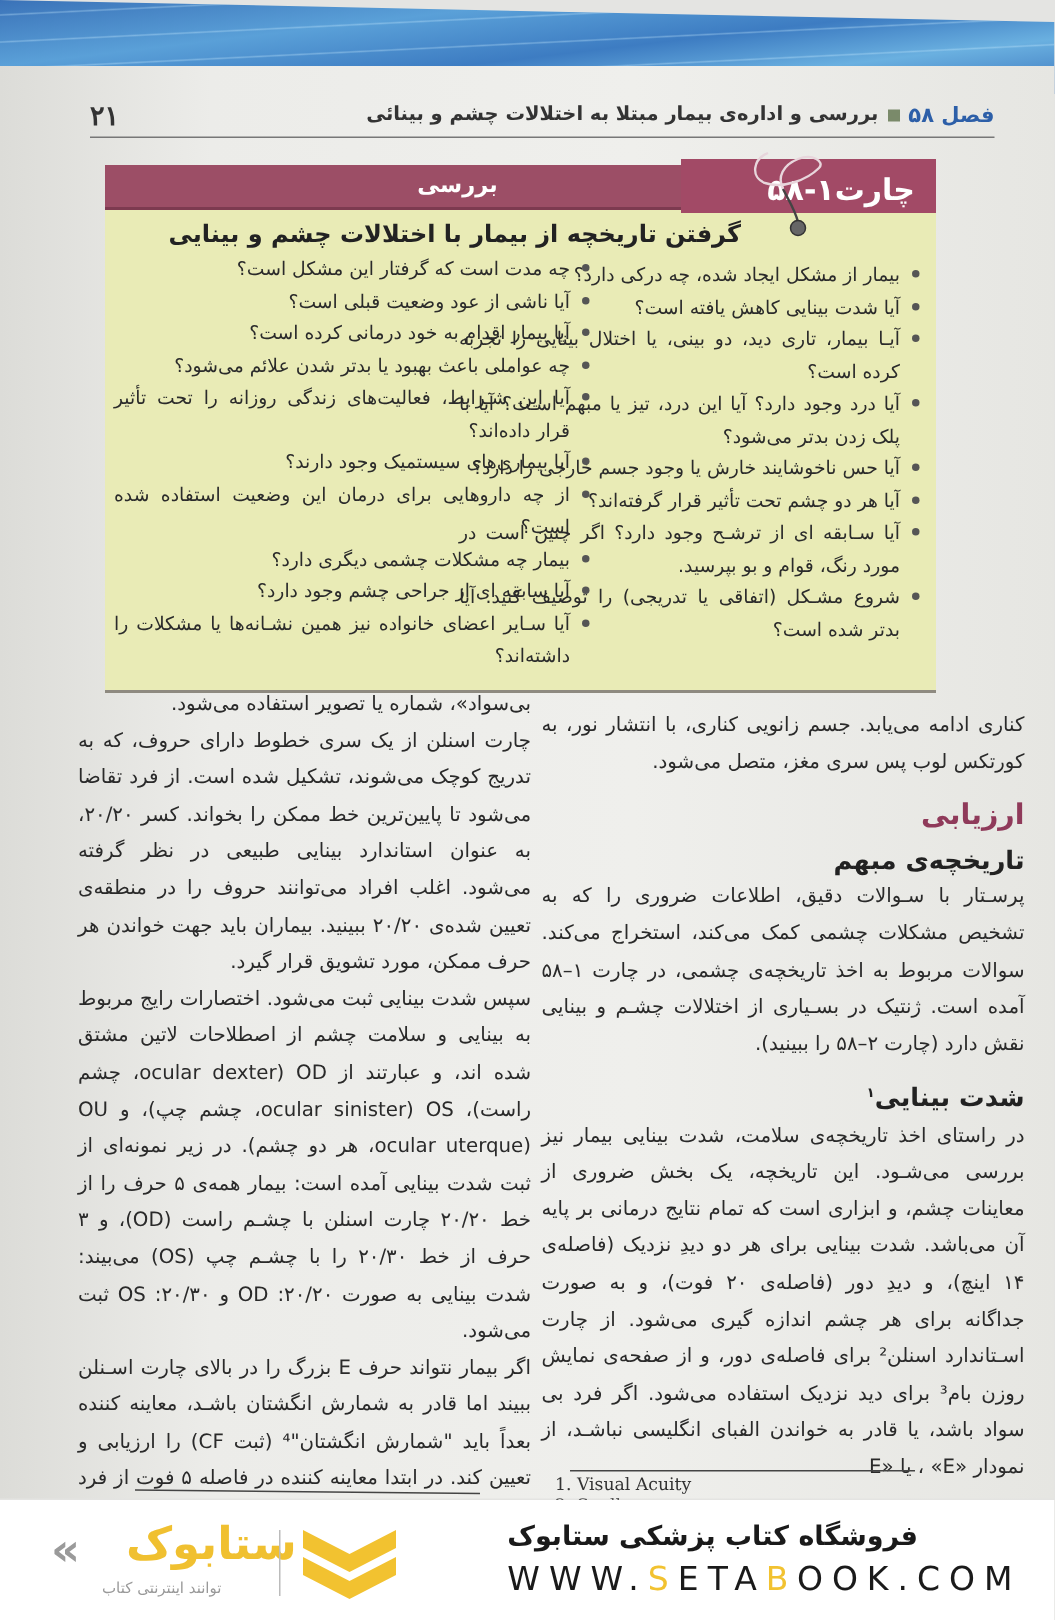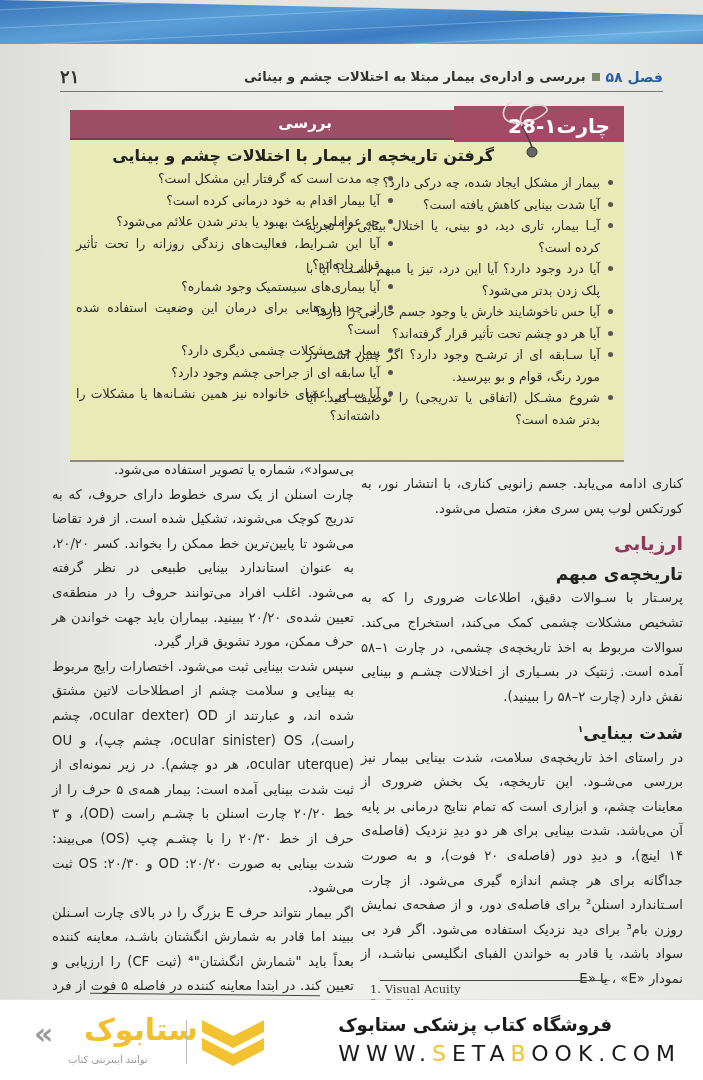--- a/index.html
+++ b/index.html
@@ -125,21 +125,21 @@
       <span class="head-square"></span>
       <span>بررسی و اداره‌ی بیمار مبتلا به اختلالات چشم و بینائی</span>
     </span>
   </div>
 
   <div class="chart-box">
     <div class="chart-header">
       <span class="chart-section-label">بررسی</span>
     </div>
     <div class="chart-tab">
-      <span>چارت۱-28</span>
+      <span>چارت۱-۵۸</span>
       <svg class="stethoscope" viewBox="0 0 70 60">
         <path d="M20 4 C10 8, 8 20, 18 24 C30 28, 46 22, 54 14 C58 10, 50 4, 40 8 C30 12, 26 20, 30 28" fill="none" stroke="#e8d6dc" stroke-width="1.6"></path>
         <path d="M30 28 C34 36, 38 42, 40 50" fill="none" stroke="#444" stroke-width="1.6"></path>
         <circle cx="40" cy="54" r="5" fill="#666" stroke="#333" stroke-width="1"></circle>
       </svg>
     </div>
     <div class="chart-title">گرفتن تاریخچه از بیمار با اختلالات چشم و بینایی</div>
 
     <div class="col col-right" style="top:62px;">
       <ul>
@@ -150,24 +150,25 @@
         <li>آیا حس ناخوشایند خارش یا وجود جسم خارجی را دارد؟</li>
         <li>آیا هر دو چشم تحت تأثیر قرار گرفته‌اند؟</li>
         <li>آیا سـابقه ای از ترشـح وجود دارد؟ اگر چنین است در مورد رنگ، قوام و بو بپرسید.</li>
         <li>شروع مشـکل (اتفاقی یا تدریجی) را توصیف کنید. آیا بدتر شده است؟</li>
       </ul>
     </div>
 
     <div class="col col-left" style="top:58px;">
       <ul>
         <li>چه مدت است که گرفتار این مشکل است؟</li>
+        <li>آیا ناشی از عود وضعیت قبلی است؟</li>
         <li>آیا بیمار اقدام به خود درمانی کرده است؟</li>
         <li>چه عواملی باعث بهبود یا بدتر شدن علائم می‌شود؟</li>
         <li>آیا این شـرایط، فعالیت‌های زندگی روزانه را تحت تأثیر قرار داده‌اند؟</li>
-        <li>آیا بیماری‌های سیستمیک وجود شماره؟</li>
+        <li>آیا بیماری‌های سیستمیک وجود دارند؟</li>
         <li>از چه داروهایی برای درمان این وضعیت استفاده شده است؟</li>
         <li>بیمار چه مشکلات چشمی دیگری دارد؟</li>
         <li>آیا سابقه ای از جراحی چشم وجود دارد؟</li>
         <li>آیا سـایر اعضای خانواده نیز همین نشـانه‌ها یا مشکلات را داشته‌اند؟</li>
       </ul>
     </div>
   </div>
 
   <div class="body-col body-right">
     <p>کناری ادامه می‌یابد. جسم زانویی کناری، با انتشار نور، به کورتکس لوب پس سری مغز، متصل می‌شود.</p>

